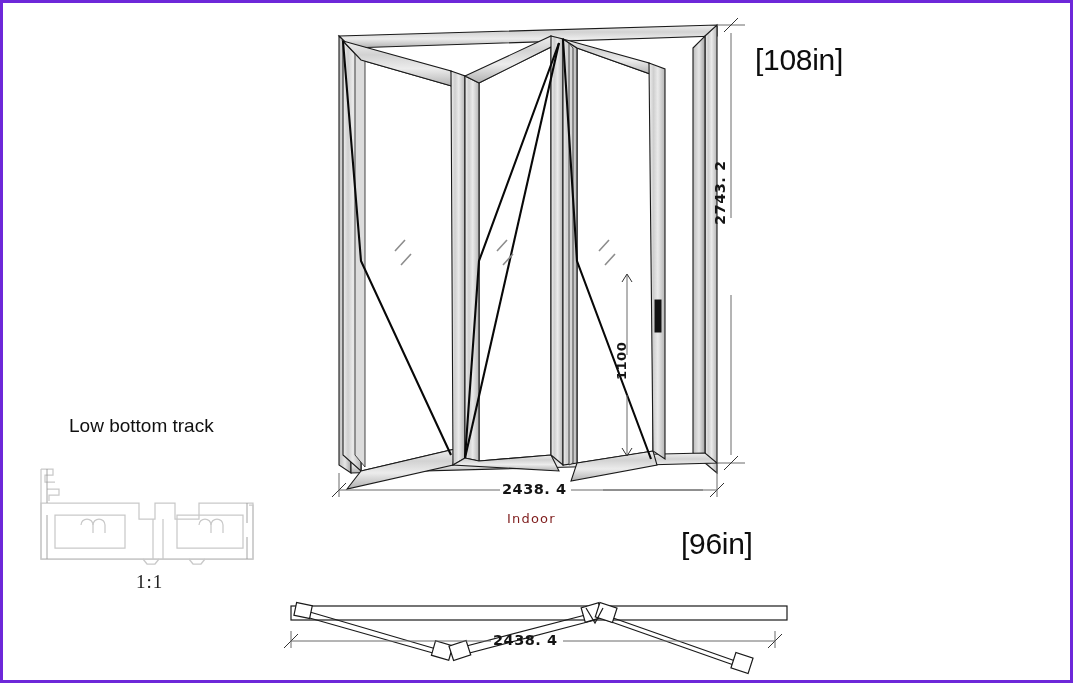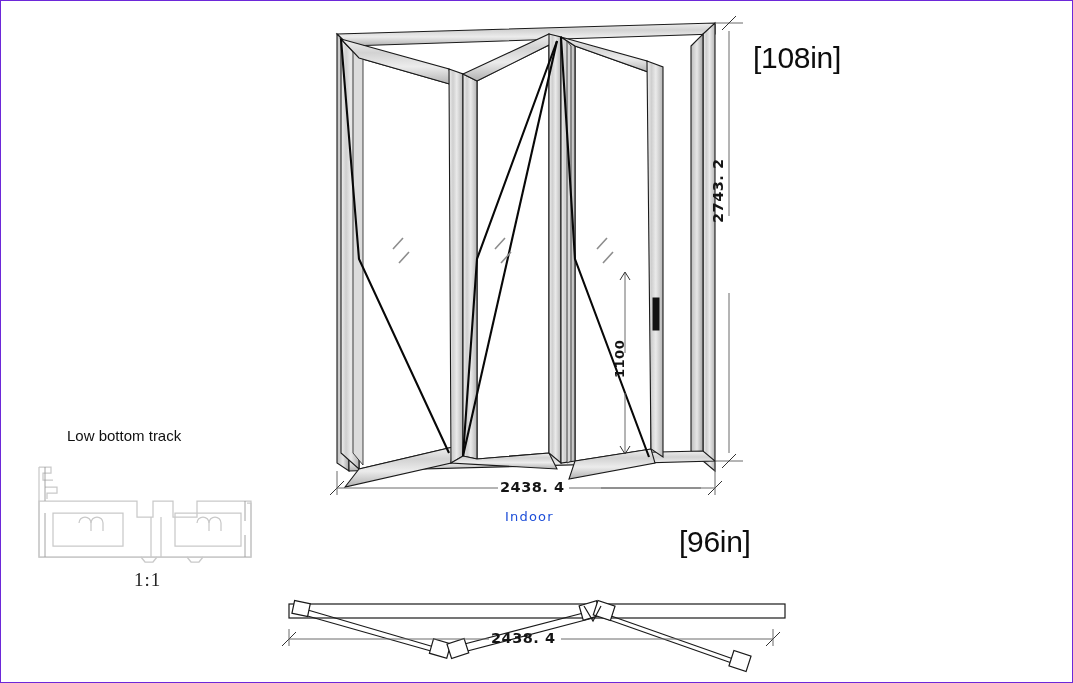--- a/index.html
+++ b/index.html
@@ -13,21 +13,21 @@
     font-family: "Liberation Sans", sans-serif;
     width: 1073px;
     height: 683px;
     overflow: hidden;
   }
   #canvas {
     position: relative;
     width: 1073px;
     height: 683px;
     background: #ffffff;
-    border: 1px solid #6d28d9;
+    border: 3px solid #6d28d9;
     overflow: hidden;
   }
   #drawing-svg {
     position: absolute;
     left: 0;
     top: 0;
     width: 1073px;
     height: 683px;
   }
   .txt {
@@ -41,22 +41,22 @@
     font-family: "Liberation Sans", sans-serif;
     color: #0d0d0d;
     letter-spacing: -0.3px;
   }
   #callout-height { left: 752px; top: 40px; }
   #callout-width  { left: 678px; top: 492px; margin-top: 32px; }
 
   
   #track-title {
     left: 66px;
-    top: 426px;
-    font-size: 15px;
+    top: 412px;
+    font-size: 19px;
     color: #101010;
   }
   
   #track-scale {
     left: 133px;
     top: 568px;
     font-size: 19px;
     font-family: "Liberation Serif", serif;
     color: #222222;
     letter-spacing: 1px;
@@ -83,21 +83,21 @@
     transform: rotate(-90deg);
     transform-origin: left top;
     font-size: 13px;
   }
   
   #label-indoor {
     left: 504px;
     top: 508px;
     font-size: 13px;
     font-family: "DejaVu Sans", sans-serif;
-    color: #1d4ed8;
+    color: #7f1d1d;
     letter-spacing: 1.2px;
   }
 </style>
 </head>
 <body>
 
 <div id="canvas">
 
   <svg id="drawing-svg" viewBox="0 0 1073 683">
     <defs>

